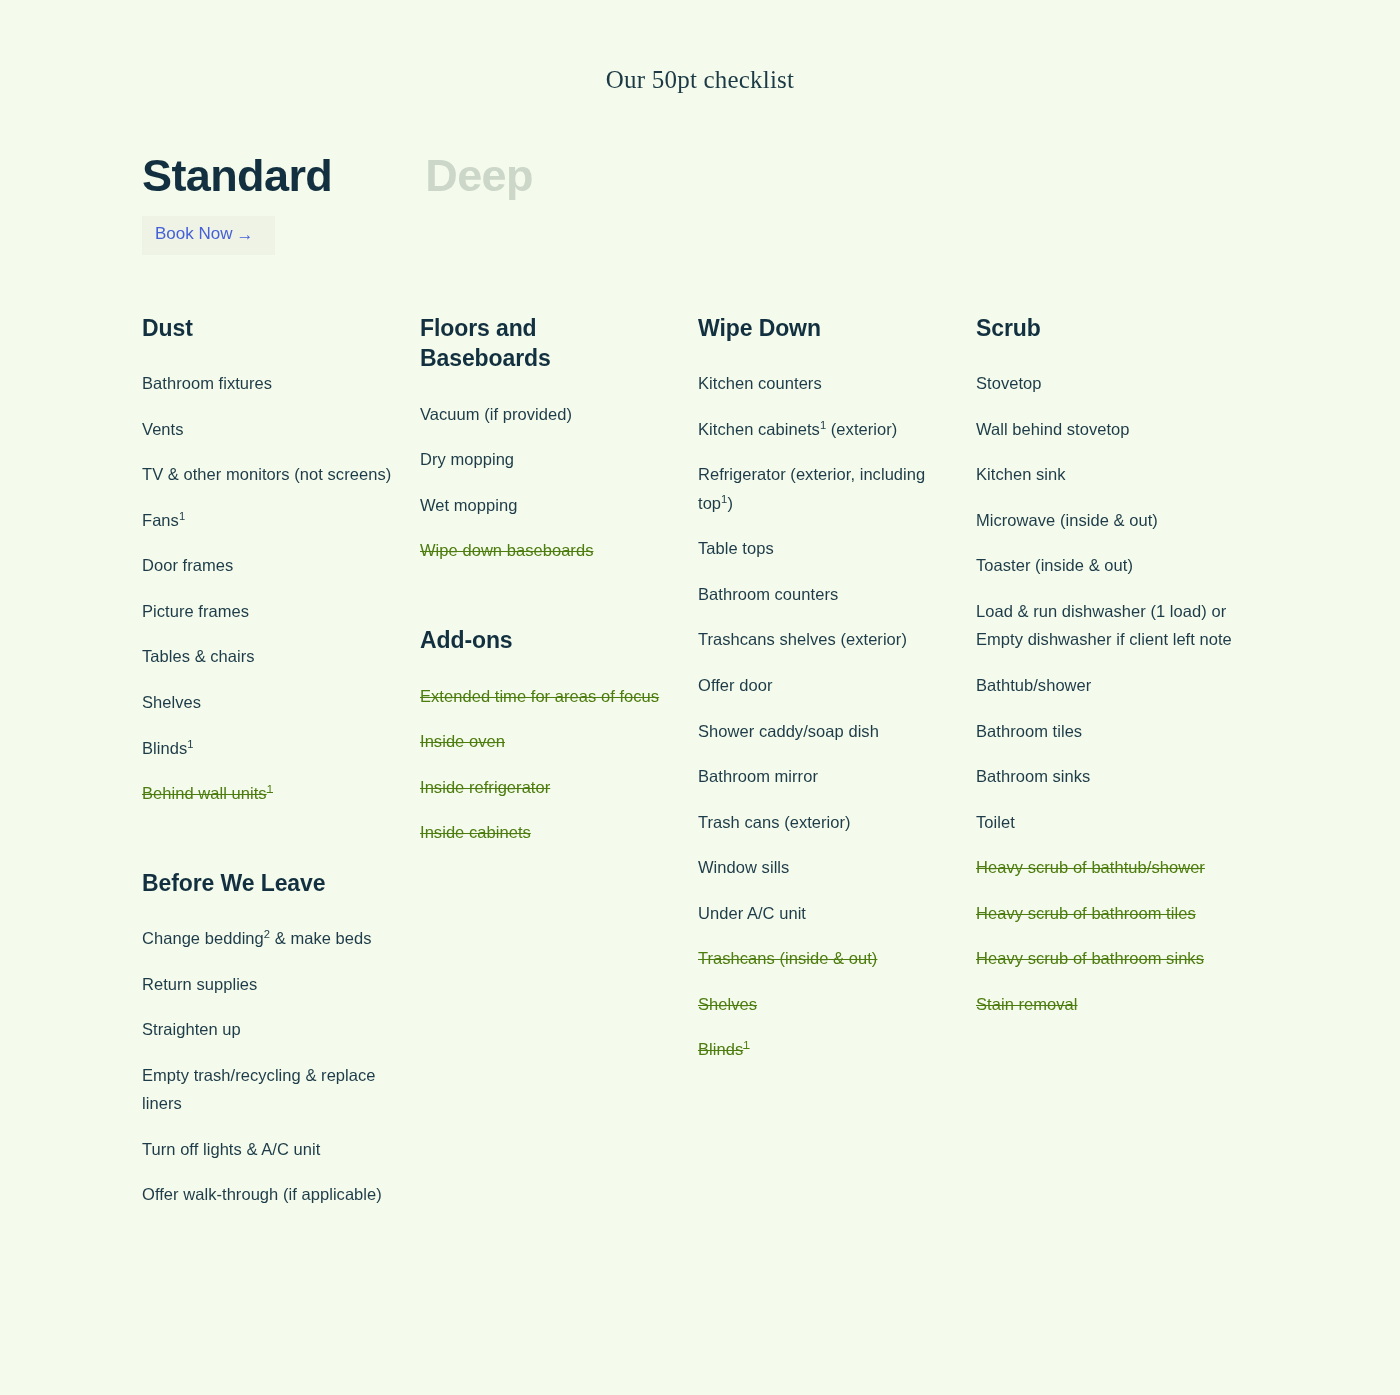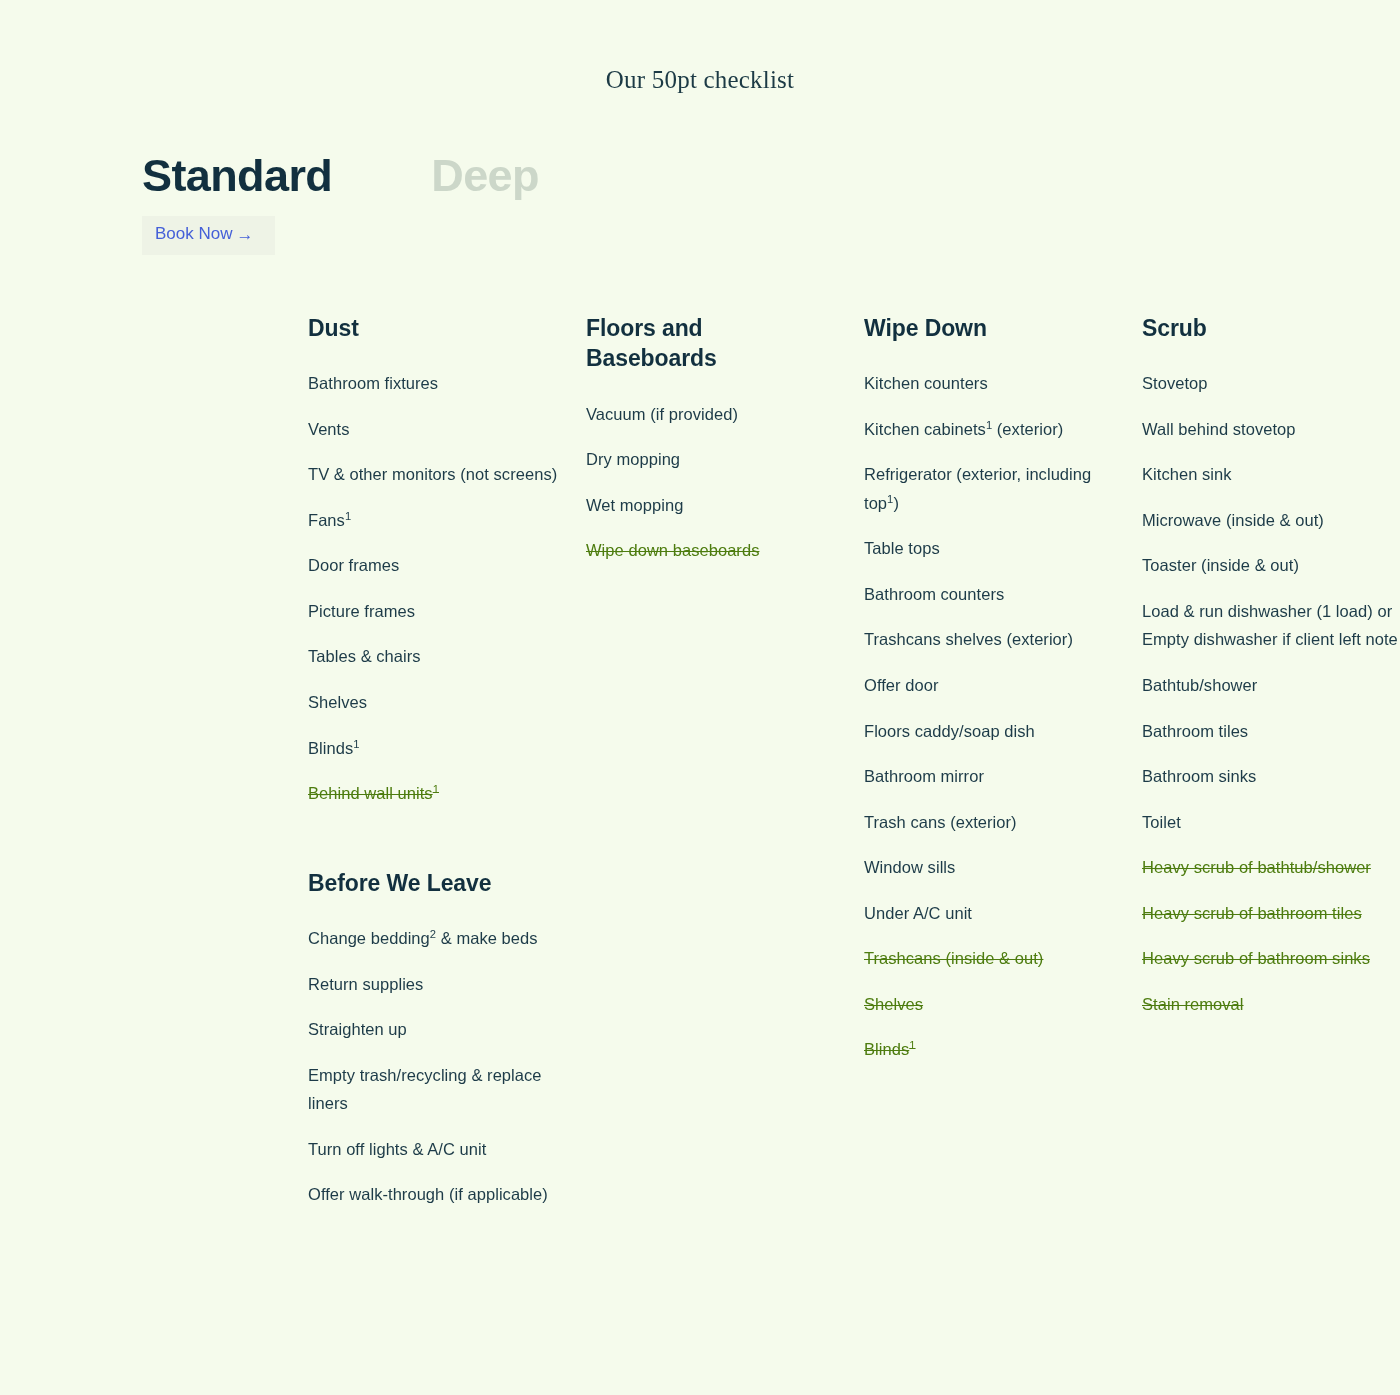--- a/index.html
+++ b/index.html
@@ -26,21 +26,21 @@
     margin: 0;
     padding-top: 66px;
   }
 
   
   .tabs {
     display: flex;
     align-items: baseline;
     padding-left: 142px;
     margin-top: 59px;
-    gap: 14px;
+    gap: 8px;
   }
   .tab {
     font-size: 45px;
     font-weight: 700;
     letter-spacing: -0.6px;
     line-height: 1;
     cursor: pointer;
     white-space: nowrap;
     user-select: none;
   }
@@ -77,21 +77,20 @@
     line-height: 1;
     display: inline-block;
   }
 
   
   .columns {
     display: flex;
     padding-left: 142px;
     margin-top: 58px;
     align-items: flex-start;
-    justify-content: flex-end;
   }
   .col {
     width: 258px;
     margin-right: 20px;
   }
   .col:last-child { margin-right: 0; }
 
   .group + .group {
     margin-top: 60px;
   }
@@ -181,33 +180,42 @@
     <div class="col">
       <div class="group">
         <h2 class="group-title">Floors and Baseboards</h2>
         <ul class="items">
           <li class="">Vacuum (if provided)</li>
           <li class="">Dry mopping</li>
           <li class="">Wet mopping</li>
           <li class="struck">Wipe down baseboards</li>
         </ul>
       </div>
+      <div class="group">
+        <h2 class="group-title">Add-ons</h2>
+        <ul class="items">
+          <li class="struck">Extended time for areas of focus</li>
+          <li class="struck">Inside oven</li>
+          <li class="struck">Inside refrigerator</li>
+          <li class="struck">Inside cabinets</li>
+        </ul>
+      </div>
     </div>
     <div class="col">
       <div class="group">
         <h2 class="group-title">Wipe Down</h2>
         <ul class="items">
           <li class="">Kitchen counters</li>
           <li class="">Kitchen cabinets<sup>1</sup> (exterior)</li>
           <li class="">Refrigerator (exterior, including top<sup>1</sup>)</li>
           <li class="">Table tops</li>
           <li class="">Bathroom counters</li>
           <li class="">Trashcans shelves (exterior)</li>
           <li class="">Offer door</li>
-          <li class="">Floors caddy/soap dish</li>
+          <li class="">Shower caddy/soap dish</li>
           <li class="">Bathroom mirror</li>
           <li class="">Trash cans (exterior)</li>
           <li class="">Window sills</li>
           <li class="">Under A/C unit</li>
           <li class="struck">Trashcans (inside &amp; out)</li>
           <li class="struck">Shelves</li>
           <li class="struck">Blinds<sup>1</sup></li>
         </ul>
       </div>
     </div>

